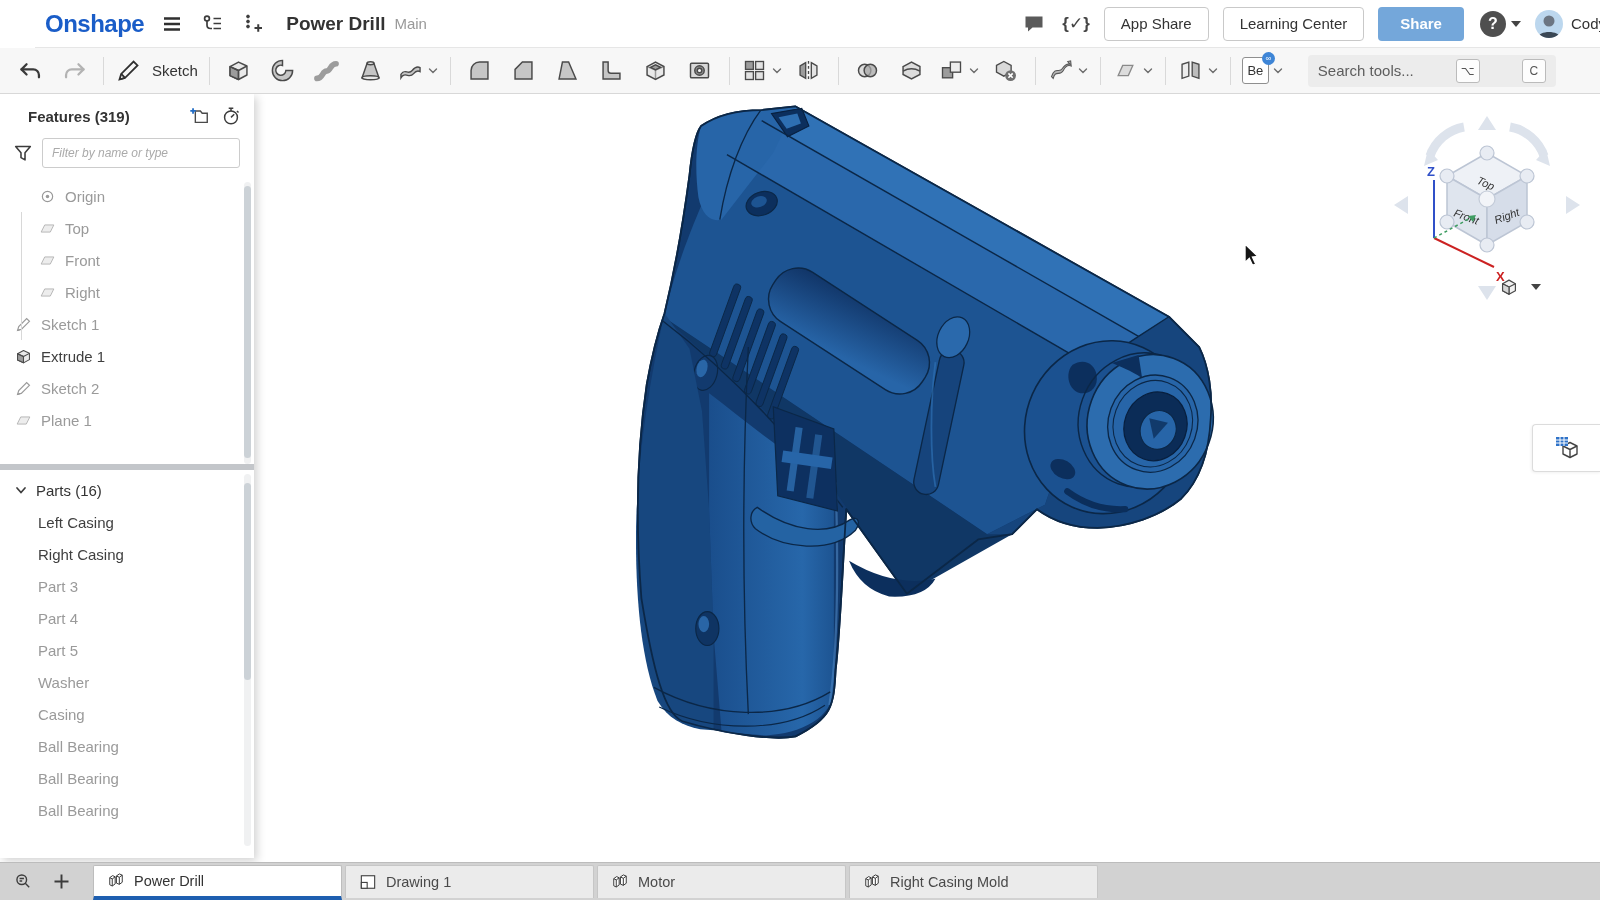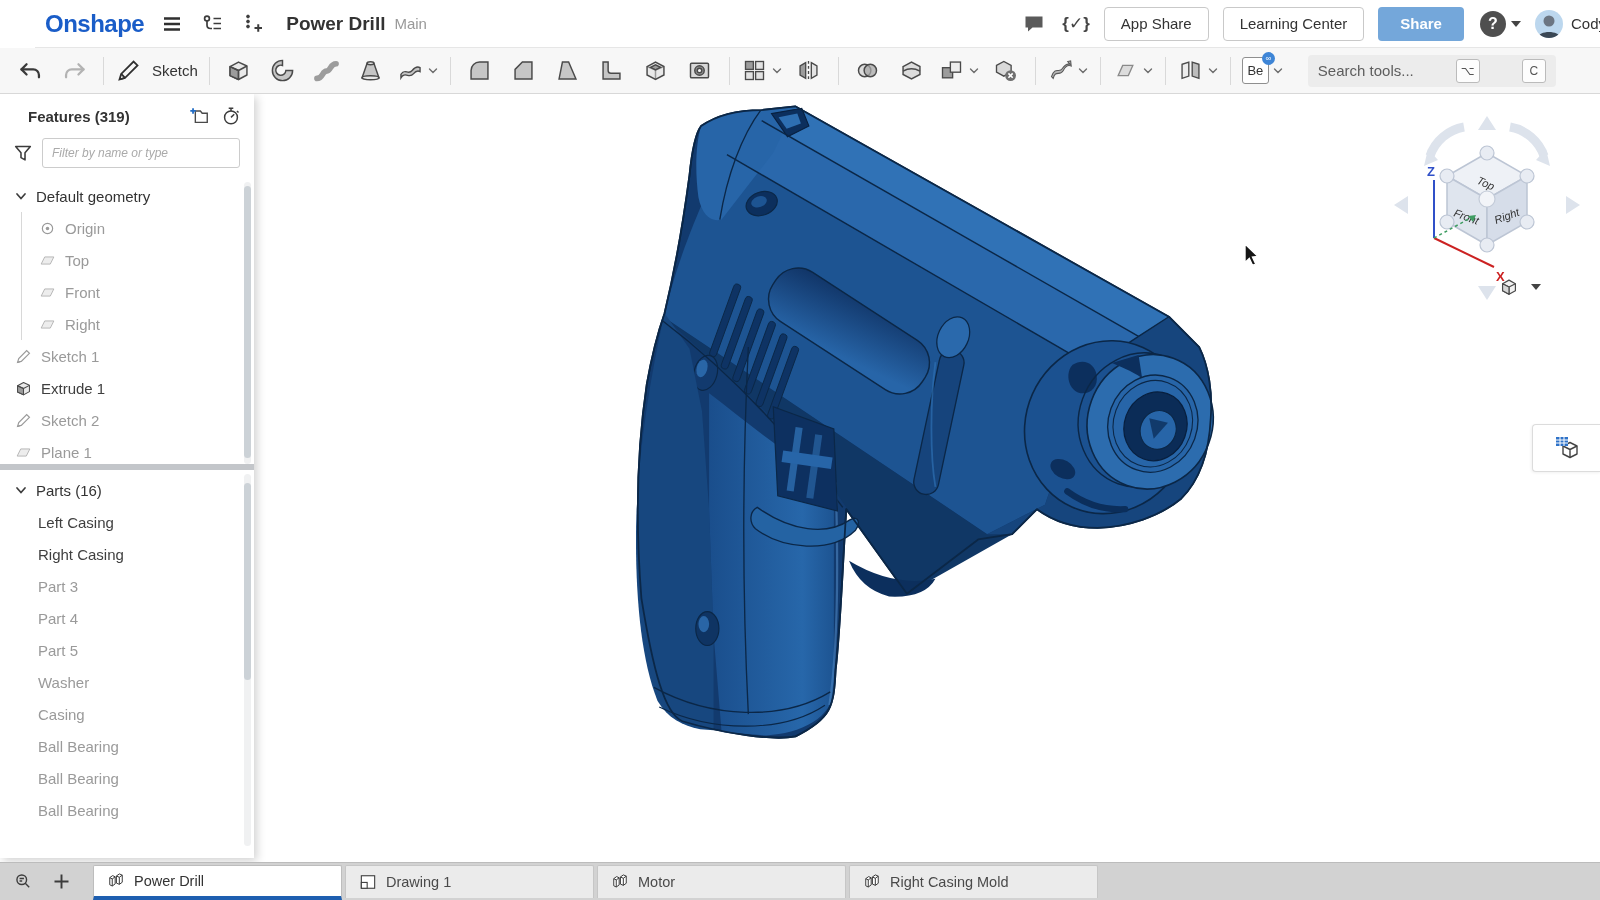--- a/index.html
+++ b/index.html
@@ -684,29 +684,20 @@
     <span class="fp-funnel">
       <svg viewBox="0 0 24 24">
           <path d="M4 5 H20 L14.2 11.8 V19.5 L9.8 17 V11.8 Z" fill="none" stroke="#3c3c3c" stroke-width="1.7" stroke-linejoin="round"></path>
         </svg>
     </span>
     <input type="text" placeholder="Filter by name or type" style="">
   </div>
 
   <div class="fp-tree">
 
-      <div class="ft-row group">
-        <span class="ft-chev">
-          <svg viewBox="0 0 14 14">
-            <path d="M3 5 L7 9.5 L11 5" fill="none" stroke="#3c3c3c" stroke-width="1.7" stroke-linecap="round"></path>
-          </svg>
-        </span>
-
-        <span class="ft-label">Default geometry</span>
-      </div>
 
       <div class="ft-row muted indent">
 
         <span class="ft-ic">
           <svg viewBox="0 0 24 24">
             <circle cx="12" cy="12" r="6.5" fill="none" stroke="#9a9a9a" stroke-width="1.5"></circle>
             <circle cx="12" cy="12" r="2.2" fill="#9a9a9a"></circle>
           </svg>
         </span>
         <span class="ft-label">Origin</span>

